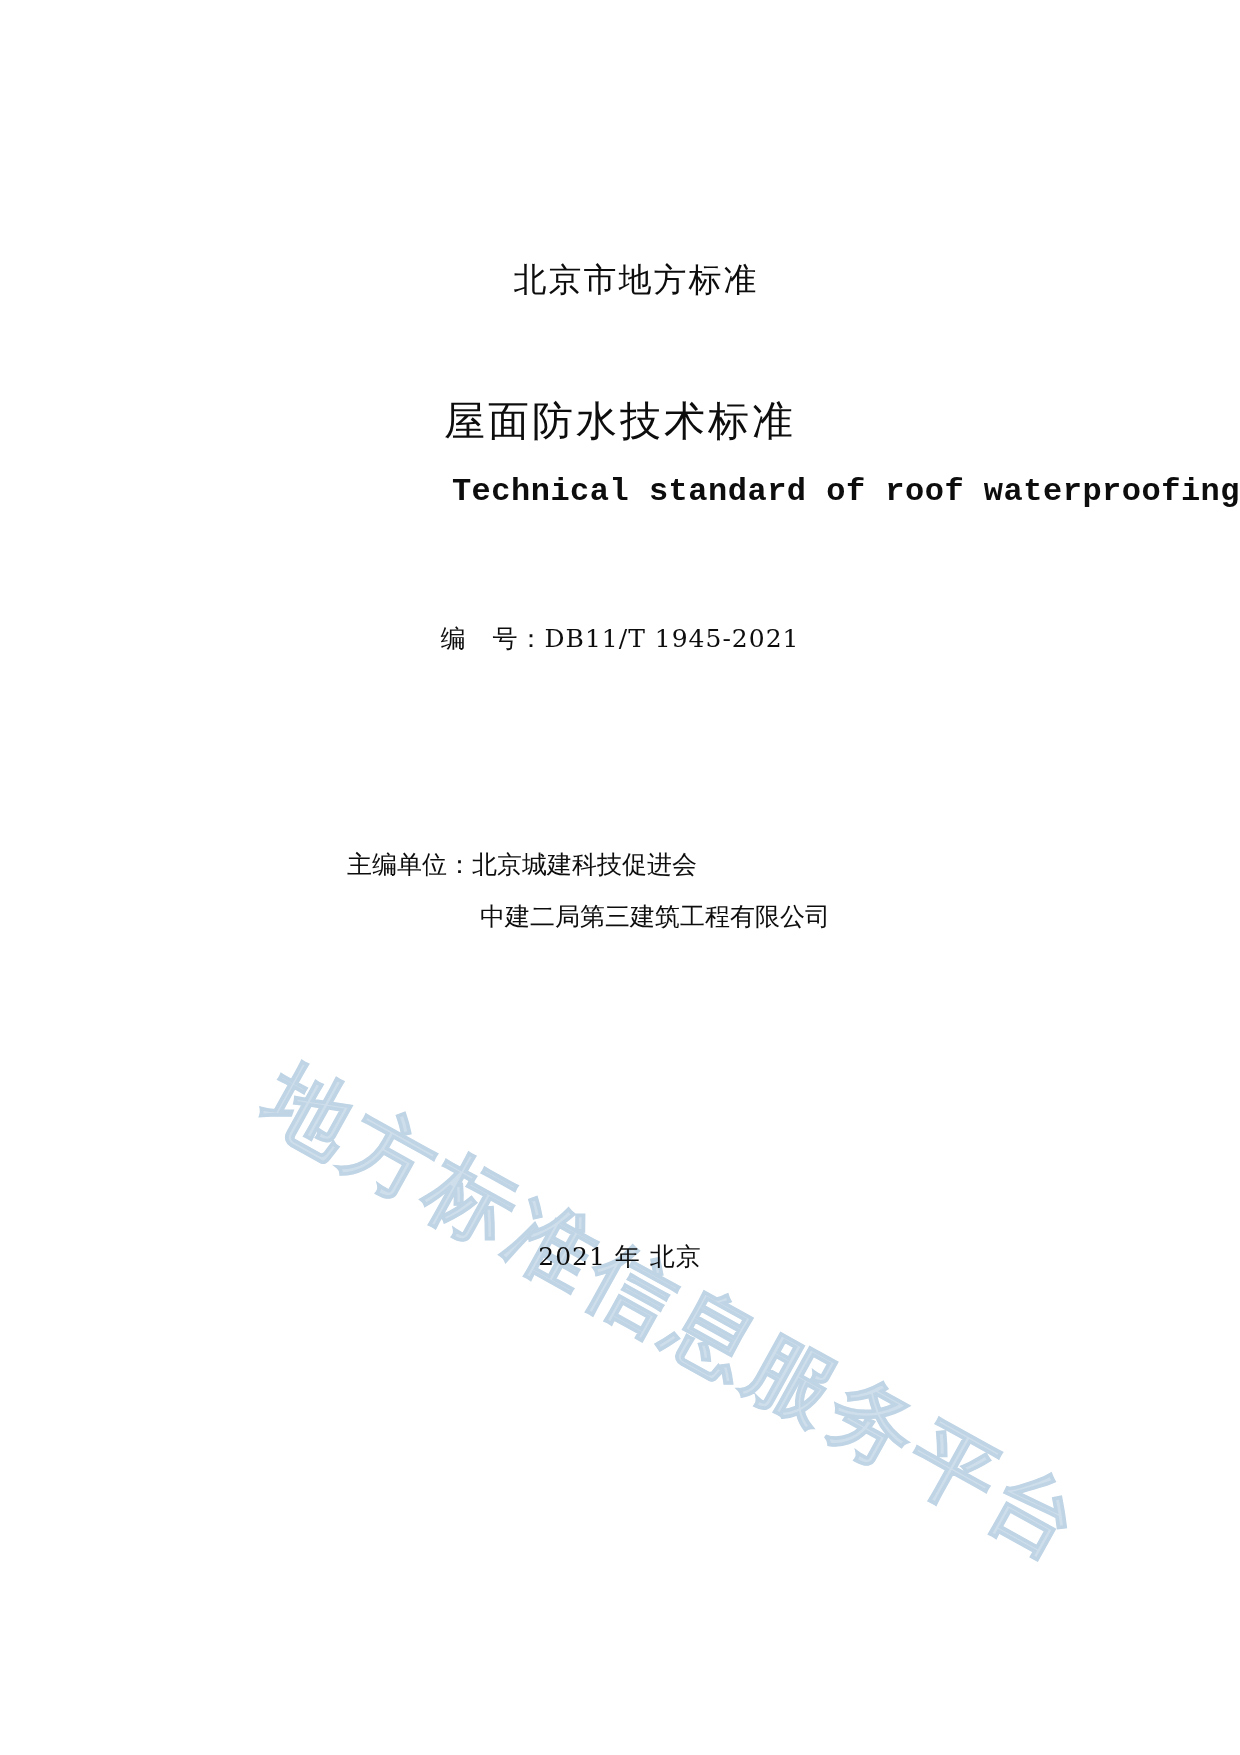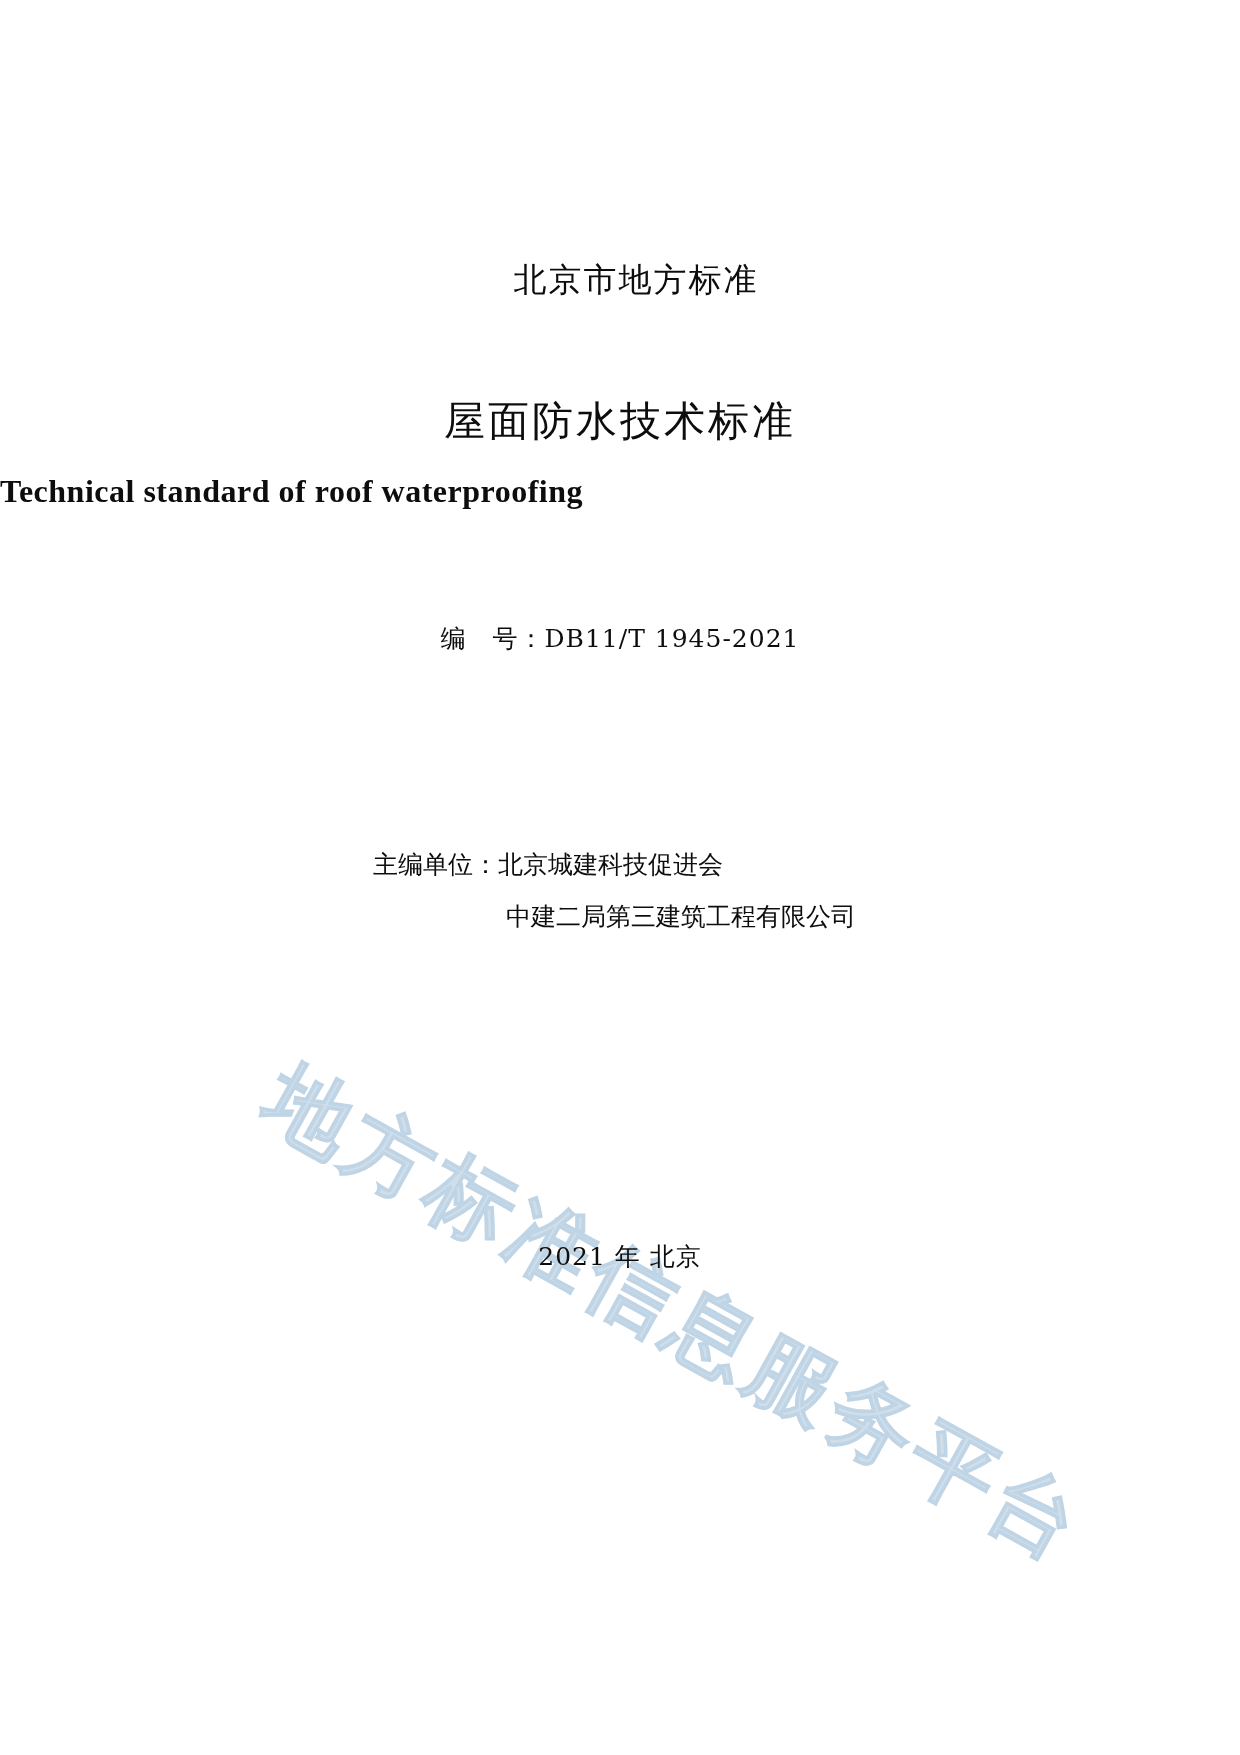--- a/index.html
+++ b/index.html
@@ -59,45 +59,45 @@
     font-size: 41px;
     letter-spacing: 3px;
     font-family: "DejaVu Sans", "Liberation Sans", sans-serif;
   }
 
   .title-en {
     position: absolute;
     top: 473px;
     left: 0;
     width: 100%;
-    text-align: left;
+    text-align: right;
     font-size: 32px;
     font-weight: 700;
-    font-family: Liberation Serif, serif;
+    font-family: Liberation Mono, monospace;
     letter-spacing: .5px;
   }
 
   .code-line {
     position: absolute;
     top: 622px;
     left: 0;
     width: 100%;
     text-align: center;
     font-size: 25px;
     font-family: "DejaVu Serif", "Liberation Serif", serif;
     letter-spacing: 1px;
   }
   .code-line .label {
     font-family: "DejaVu Sans", "Liberation Sans", sans-serif;
   }
 
   .meta {
     position: absolute;
     top: 852px;
-    left: 373px;
+    left: 347px;
     width: 640px;
     font-size: 25px;
     line-height: 1.0;
     font-family: "DejaVu Sans", "Liberation Sans", sans-serif;
   }
   .meta-row {
     display: block;
     margin-bottom: 27px;
     white-space: nowrap;
   }

